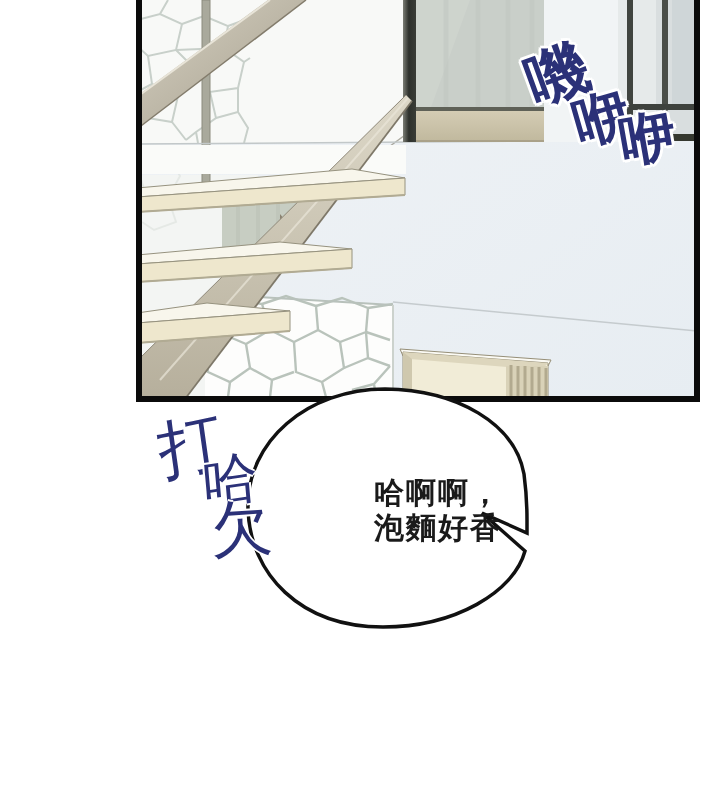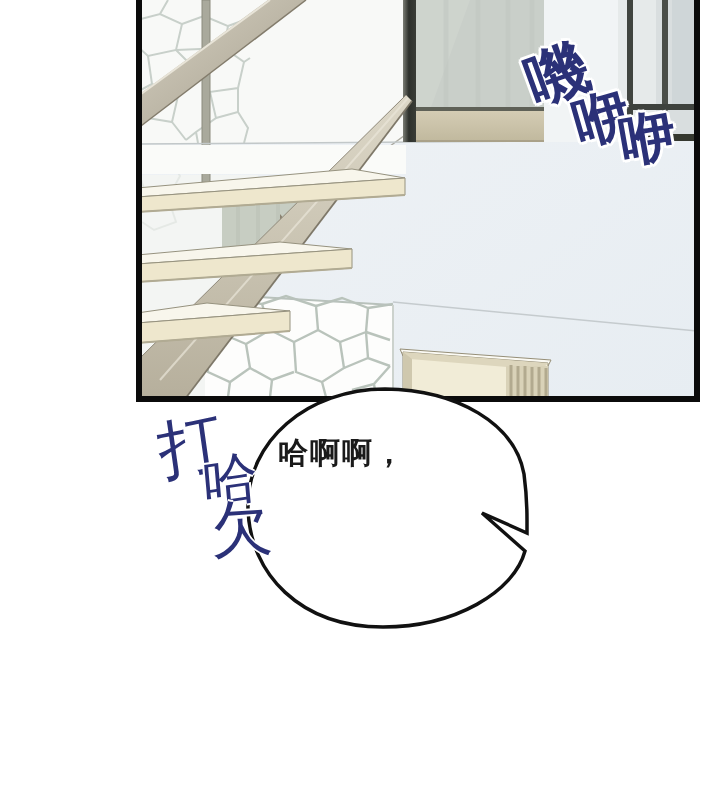--- a/index.html
+++ b/index.html
@@ -24,21 +24,21 @@
   .creak2{left:574px;top:90px;font-size:56px;transform:rotate(-16deg);}
   .creak3{left:620px;top:110px;font-size:56px;transform:rotate(-10deg);}
   .yawn{
     color:var(--sfx_ink);font-weight:400;line-height:1;
     text-shadow:-2px 0 0 #fff,2px 0 0 #fff,0 -2px 0 #fff,0 2px 0 #fff;
   }
   .yawn1{left:158px;top:414px;font-size:64px;transform:rotate(-12deg) skewX(-4deg);}
   .yawn2{left:202px;top:452px;font-size:56px;transform:rotate(-8deg) skewX(-3deg);}
   .yawn3{left:210px;top:498px;font-size:62px;transform:rotate(-4deg);}
   .speech{
-    position:absolute;left:278px;top:436px;width:224px;text-align:left;
+    position:absolute;left:278px;top:476px;width:224px;text-align:right;
     color:var(--speech_text);font-size:30px;font-weight:600;letter-spacing:2px;line-height:1.15;
   }
 </style>
 </head>
 <body>
 
 <div class="canvas">
 
   <svg class="art" viewBox="0 0 720 800">
     <defs>
@@ -221,15 +221,16 @@
   <span class="txt sfx creak1">嘰</span>
   <span class="txt sfx creak2">咿</span>
   <span class="txt sfx creak3">咿</span>
 
   <span class="txt yawn yawn1">打</span>
   <span class="txt yawn yawn2">哈</span>
   <span class="txt yawn yawn3">欠</span>
 
   <div class="speech">
     <div>哈啊啊，</div>
+    <div>泡麵好香</div>
   </div>
 
 </div>
 
 </body></html>

